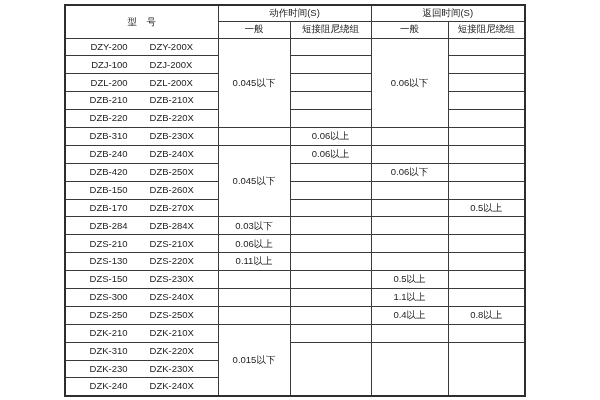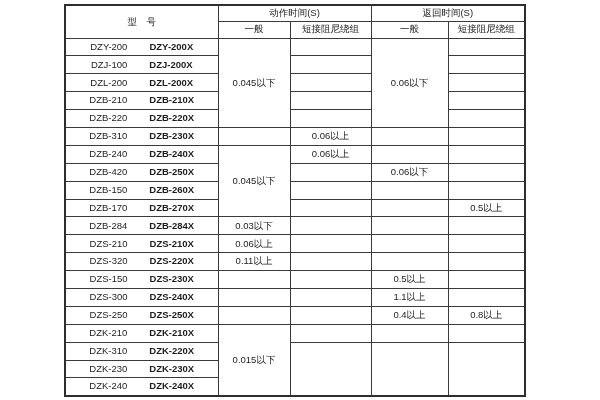--- a/index.html
+++ b/index.html
@@ -35,21 +35,21 @@
     font-size: 9.5px;
     font-weight: normal;
     color: #1c1c1c;
     line-height: 1.1;
     overflow: hidden;
     white-space: nowrap;
   }
   .spec tr.h1 { height: 16px; }
   .spec tr.h2 { height: 17px; }
   .spec tr.r  { height: 17.9px; }
-  .spec td.model span + span { margin-left: 22px; font-weight: bold; }
+  .spec td.model span + span { margin-left: 22px; }
 </style>
 </head>
 <body>
 
 <div class="sheet">
   <table class="spec">
     <colgroup>
       <col style="width:153px">
       <col style="width:72px">
       <col style="width:81px">
@@ -137,21 +137,21 @@
         <td></td>
       </tr>
       <tr class="r">
         <td class="model"><span>DZS-210</span><span>DZS-210X</span></td>
         <td>0.06以上</td>
         <td></td>
         <td></td>
         <td></td>
       </tr>
       <tr class="r">
-        <td class="model"><span>DZS-320</span><span>DZS-220X</span></td>
+        <td class="model"><span>DZS-130</span><span>DZS-220X</span></td>
         <td>0.11以上</td>
         <td></td>
         <td></td>
         <td></td>
       </tr>
       <tr class="r">
         <td class="model"><span>DZS-150</span><span>DZS-230X</span></td>
         <td></td>
         <td></td>
         <td>0.5以上</td>

